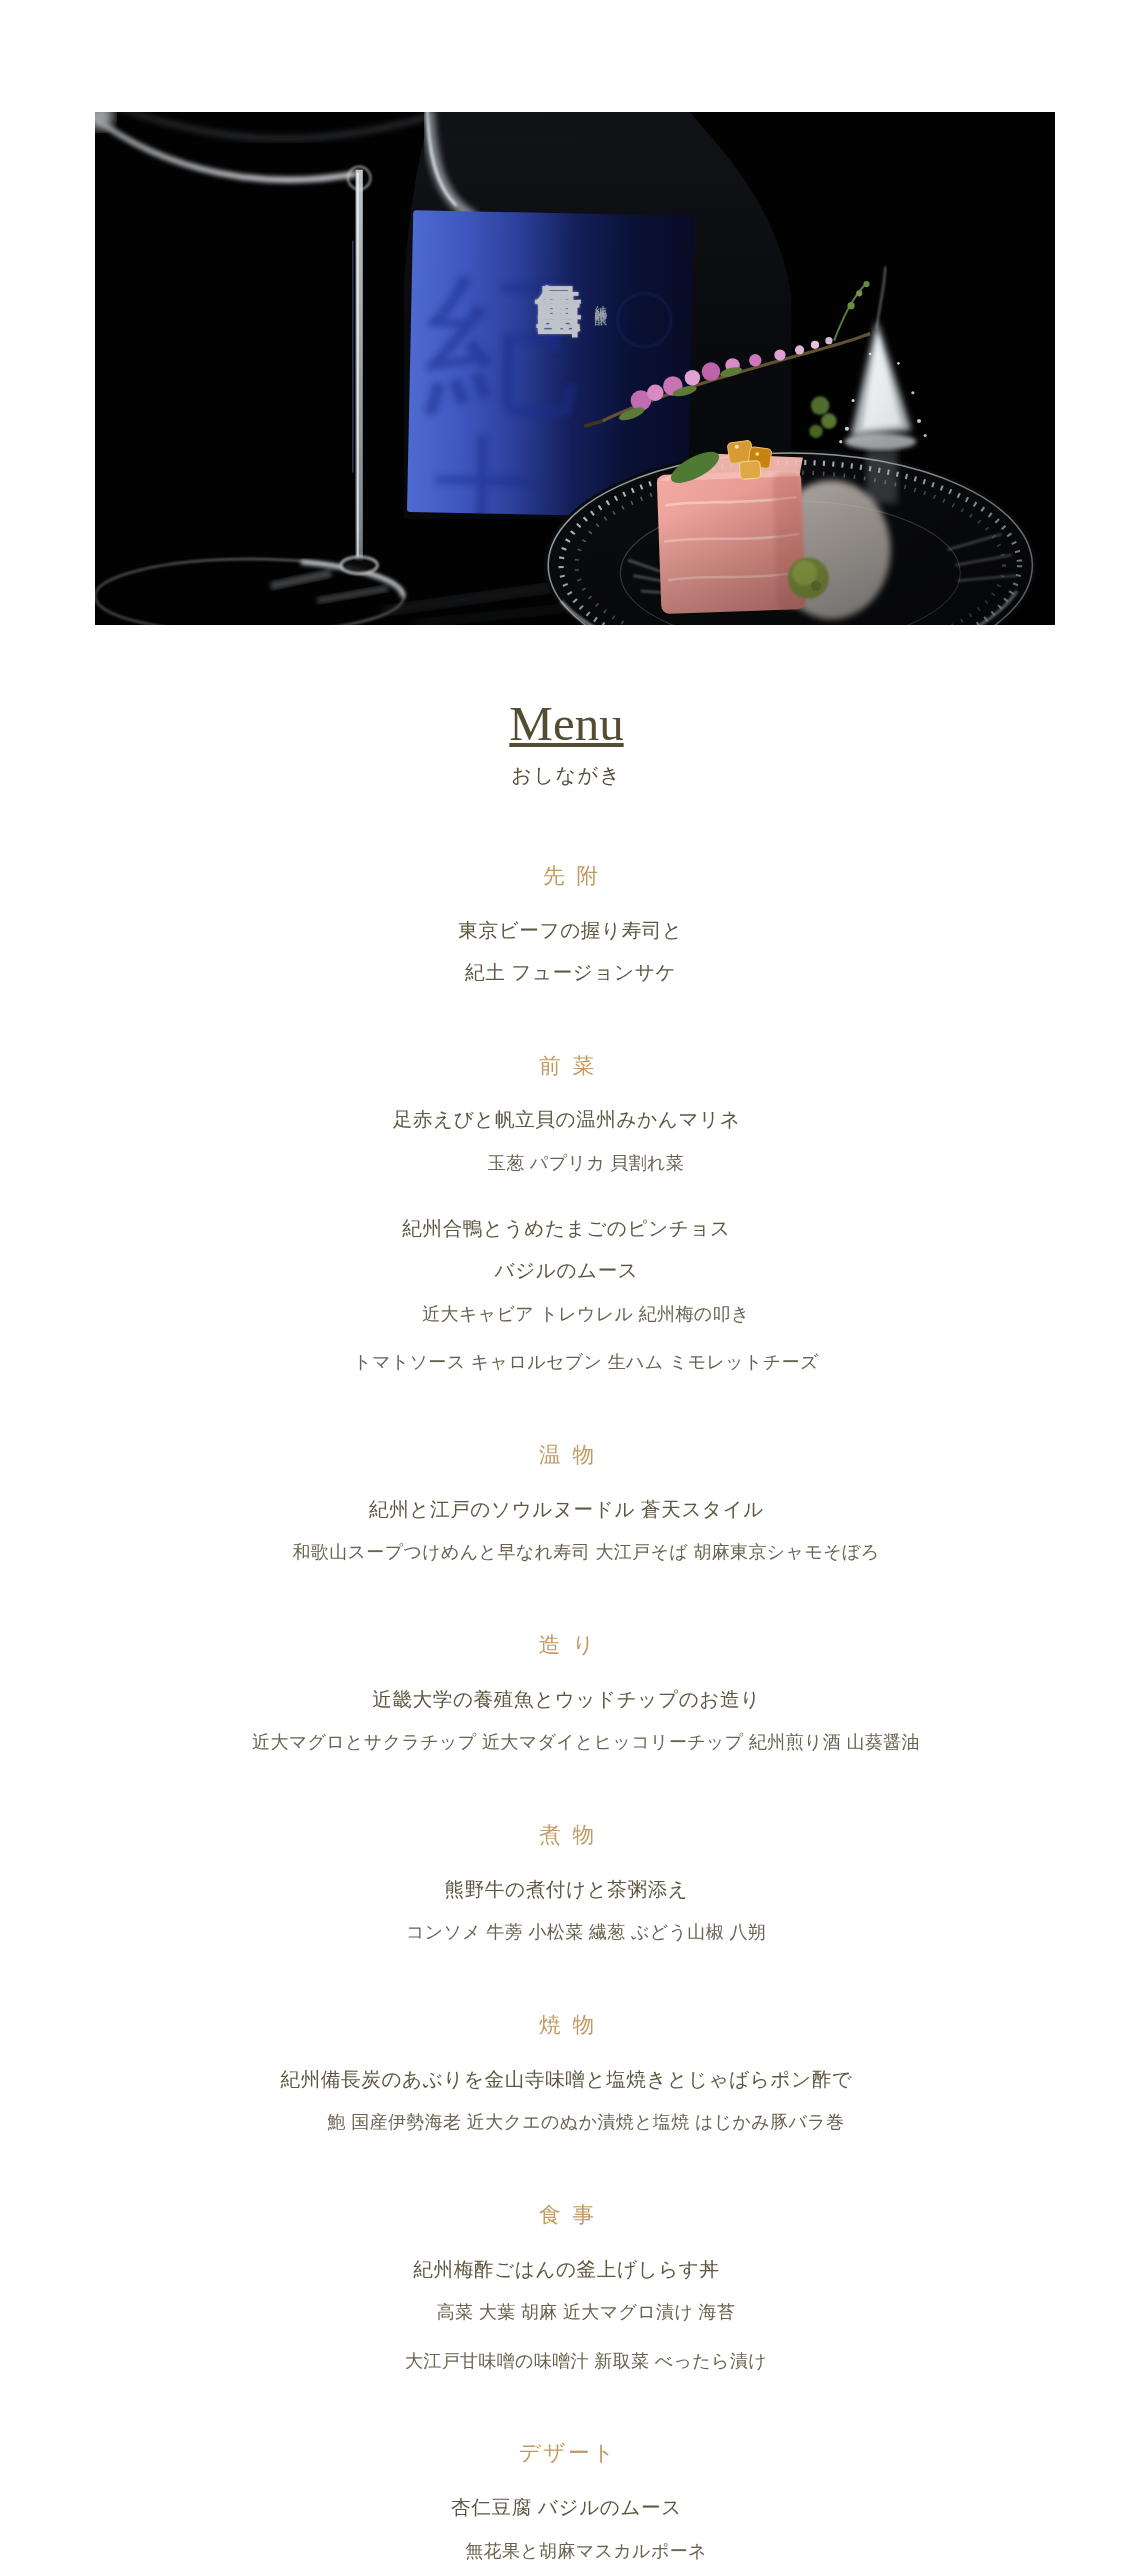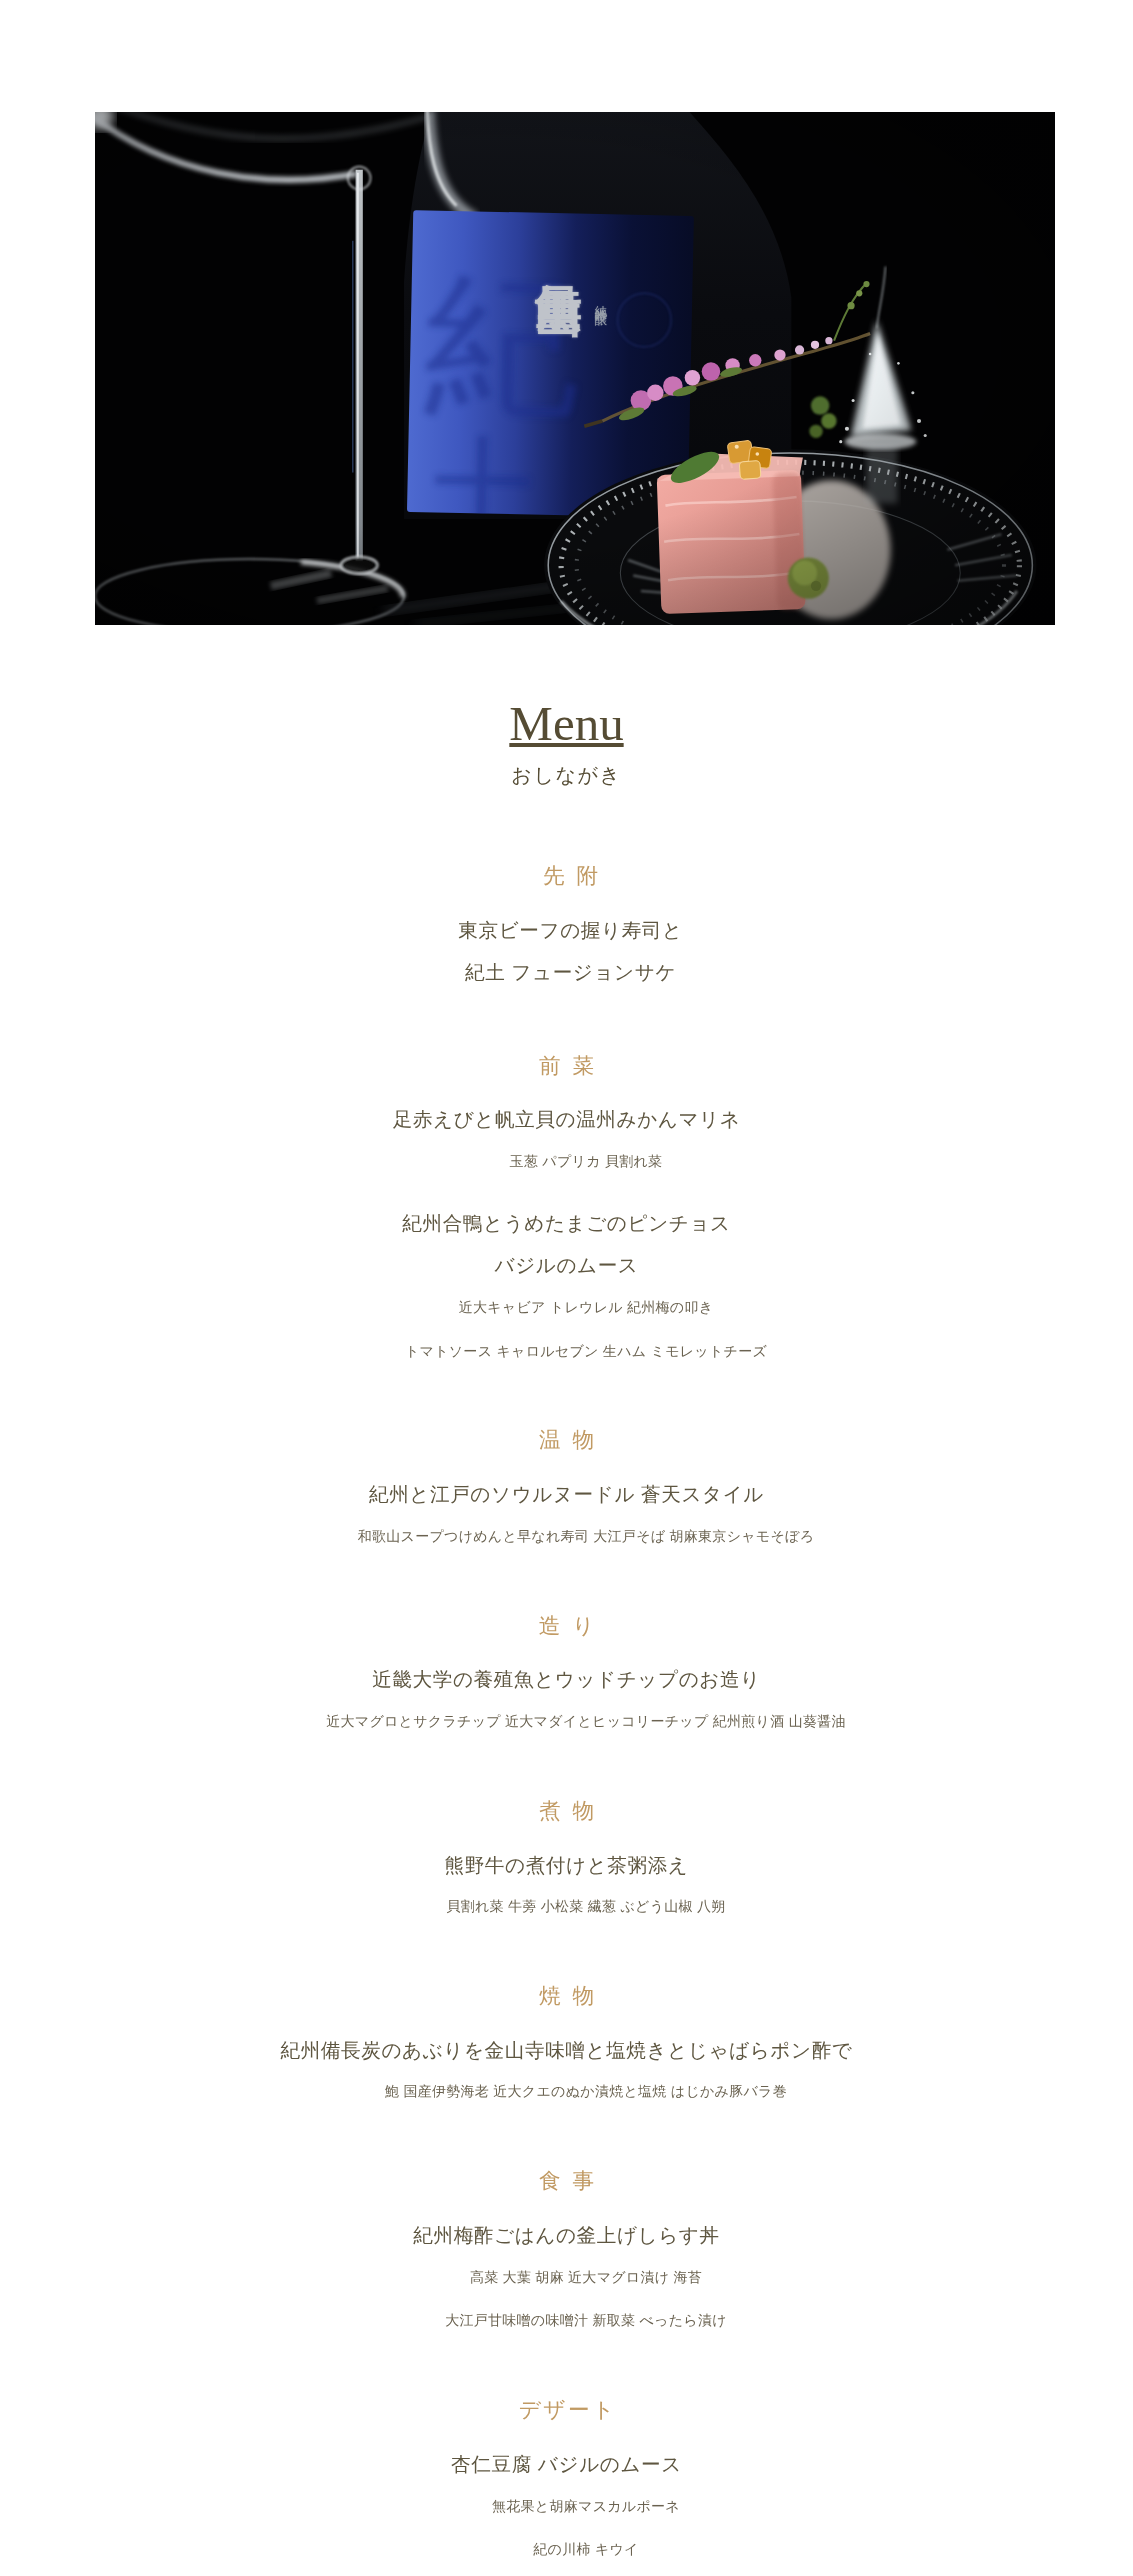--- a/index.html
+++ b/index.html
@@ -79,21 +79,21 @@
   .section-heading.wide{ letter-spacing:.55em; text-indent:.55em; }
   .section-heading.narrow{ letter-spacing:.12em; text-indent:.12em; }
   .row{ margin:0; }
   .row-title{
     font-size:19.6px;
     line-height:1.2;
     letter-spacing:.03em;
     color:var(--text-color,#5e5640);
   }
   .row-detail{
-    font-size:14px;
+    font-size:18px;
     line-height:1.2;
     letter-spacing:.02em;
     color:var(--detail-color,#6a6250);
     margin-left:39px;
   }
   .section-heading + .row{ margin-top:30px; }
   .row-title + .row-title{ margin-top:19px; }
   .row-title + .row-detail{ margin-top:21px; }
   .row-detail + .row-title{ margin-top:42px; }
   .row-detail + .row-detail{ margin-top:27px; }
@@ -306,21 +306,21 @@
 
   <section class="menu-section">
     <h2 class="section-heading wide">造り</h2>
   <div class="row row-title">近畿大学の養殖魚とウッドチップのお造り</div>
           <div class="row row-detail">近大マグロとサクラチップ 近大マダイとヒッコリーチップ 紀州煎り酒 山葵醤油</div>
         </section>
 
   <section class="menu-section">
     <h2 class="section-heading wide">煮物</h2>
   <div class="row row-title">熊野牛の煮付けと茶粥添え</div>
-          <div class="row row-detail">貝割れ菜 牛蒡 小松菜 繊葱 ぶどう山椒 八朔</div>
+          <div class="row row-detail">コンソメ 牛蒡 小松菜 繊葱 ぶどう山椒 八朔</div>
         </section>
 
   <section class="menu-section">
     <h2 class="section-heading wide">焼物</h2>
   <div class="row row-title">紀州備長炭のあぶりを金山寺味噌と塩焼きとじゃばらポン酢で</div>
           <div class="row row-detail">鮑 国産伊勢海老 近大クエのぬか漬焼と塩焼 はじかみ豚バラ巻</div>
         </section>
 
   <section class="menu-section">
     <h2 class="section-heading wide">食事</h2>

